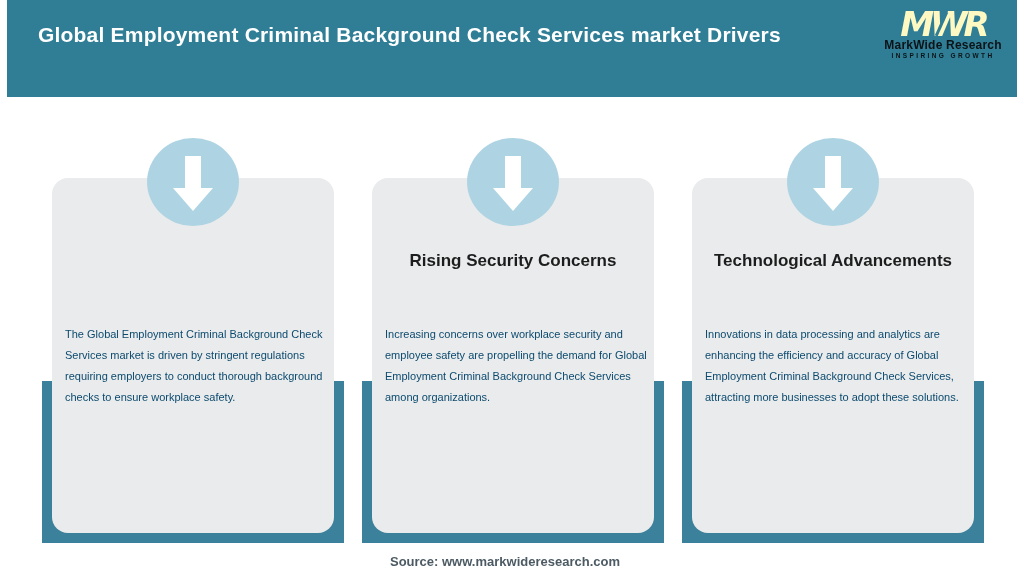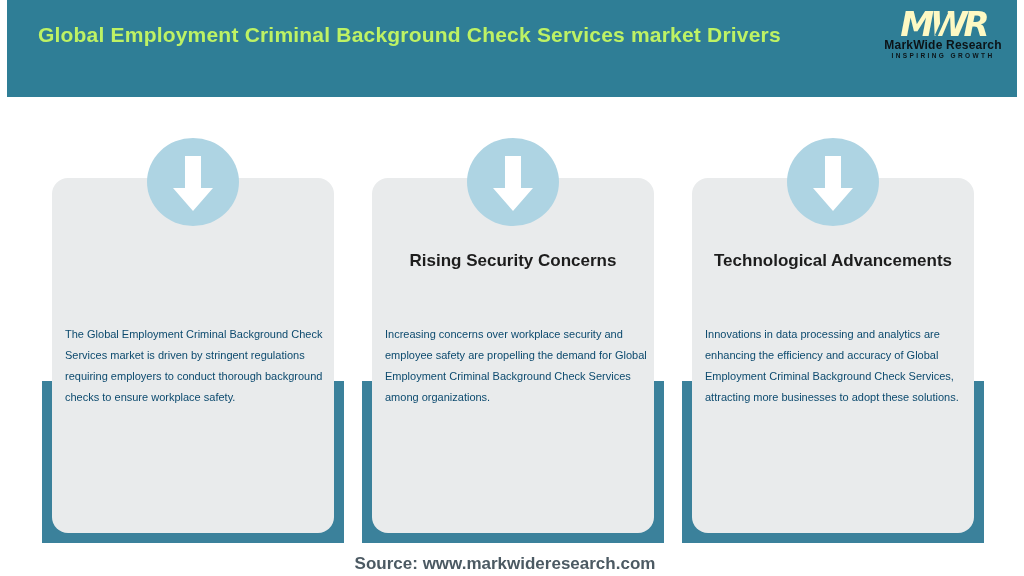--- a/index.html
+++ b/index.html
@@ -10,21 +10,21 @@
     background:#ffffff; overflow:hidden;
   }
 
   
   .header {
     position:absolute; left:7px; top:0; width:1010px; height:97px;
     background:#2f7e96;
   }
   .header-title {
     position:absolute; left:31px; top:23px;
-    font-size:21px; font-weight:bold; color:#bef264; letter-spacing:0.2px;
+    font-size:21px; font-weight:bold; color:#ffffff; letter-spacing:0.2px;
     white-space:nowrap;
   }
   .logo {
     position:absolute; right:14px; top:8px; width:120px;
     text-align:center; color:#0c1317;
   }
   .logo-acronym {
     position:relative; display:inline-block;
     font-family:"DejaVu Sans", sans-serif;
     font-size:34px; line-height:32px; font-weight:800; font-style:italic;
@@ -64,21 +64,21 @@
     white-space:nowrap;
   }
   .card-desc {
     position:absolute; top:146px; left:13px; width:262px;
     font-size:11px; line-height:21px; color:#0c4a6e;
   }
 
   
   .source-text {
     position:absolute; left:0; top:554px; width:1010px;
-    text-align:center; font-size:17px; font-weight:bold; color:#4c5a63;
+    text-align:center; font-size:13px; font-weight:bold; color:#4c5a63;
   }
   .disclaimer-text {
     position:absolute; right:16px; top:557px;
     font-size:10px; color:#1e1e1e;
   }
 </style>
 </head>
 <body>
 
 <div class="page">

